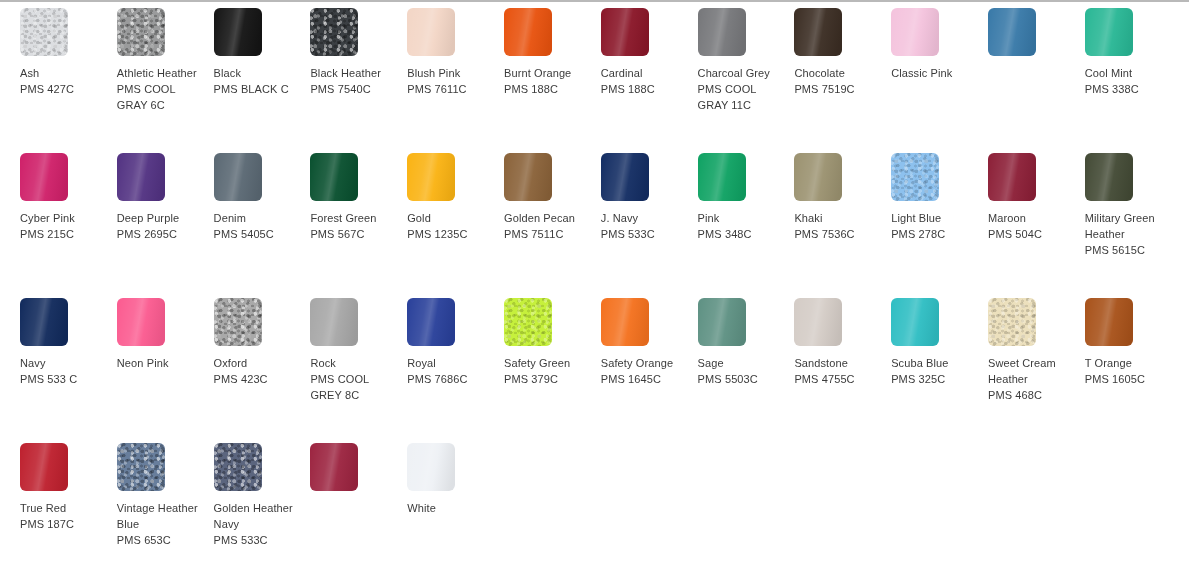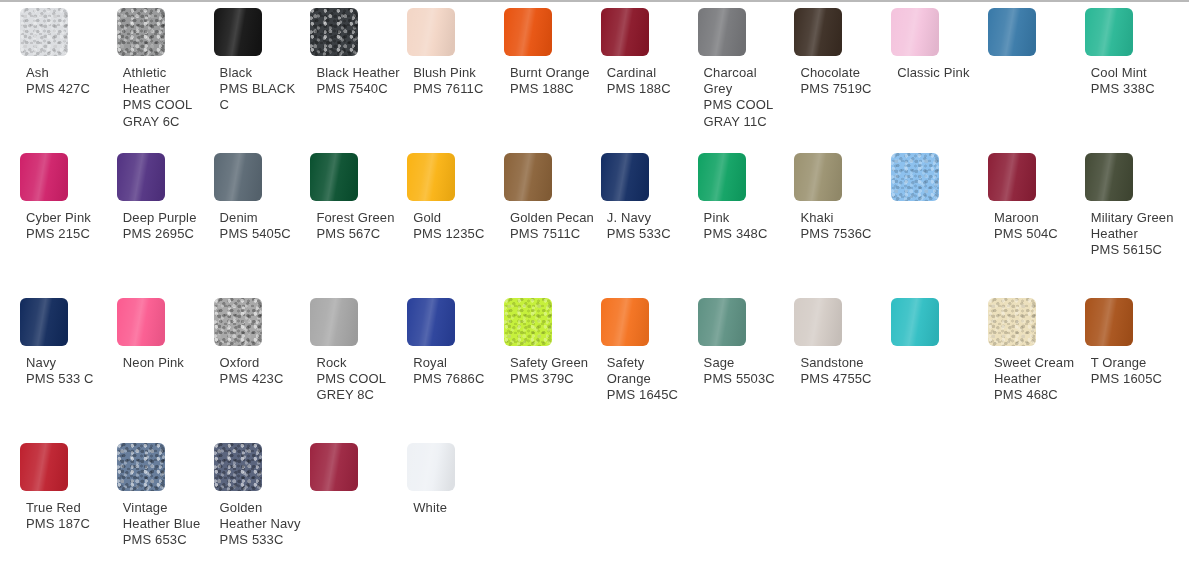--- a/index.html
+++ b/index.html
@@ -68,26 +68,25 @@
   }
   .swatch-chip.sheen .tex {
     background-image: linear-gradient(100deg,
       rgba(255,255,255,0) 0%,
       rgba(255,255,255,.10) 34%,
       rgba(255,255,255,.20) 46%,
       rgba(255,255,255,.04) 58%,
       rgba(0,0,0,.07) 92%);
   }
   .swatch-label {
-    font-size: 13px;
+    font-size: 11px;
     line-height: 16.2px;
     color: #3b3b3b;
     letter-spacing: .01em;
     word-wrap: break-word;
-    margin-left: 6px;
   }
   .swatch-name, .swatch-pms { display: block; }
 </style>
 </head>
 <body>
 
 <div id="top-rule"></div>
 
 <div id="swatch-grid">
     <div class="swatch-cell">
@@ -272,20 +271,24 @@
       </div>
       <div class="swatch-label">
         <span class="swatch-name">Khaki</span>
         <span class="swatch-pms">PMS 7536C</span>
       </div>
     </div>
     <div class="swatch-cell">
       <div class="swatch-chip heather" style="background: rgb(141, 193, 238);">
         <div class="tex" style="opacity: 0.55;"></div>
       </div>
+      <div class="swatch-label">
+        <span class="swatch-name">Light Blue</span>
+        <span class="swatch-pms">PMS 278C</span>
+      </div>
     </div>
     <div class="swatch-cell">
       <div class="swatch-chip sheen" style="background: rgb(140, 31, 55);">
         <div class="tex"></div>
       </div>
       <div class="swatch-label">
         <span class="swatch-name">Maroon</span>
         <span class="swatch-pms">PMS 504C</span>
       </div>
     </div>
@@ -375,20 +378,24 @@
         <div class="tex"></div>
       </div>
       <div class="swatch-label">
         <span class="swatch-name">Sandstone</span>
         <span class="swatch-pms">PMS 4755C</span>
       </div>
     </div>
     <div class="swatch-cell">
       <div class="swatch-chip sheen" style="background: rgb(47, 190, 195);">
         <div class="tex"></div>
+      </div>
+      <div class="swatch-label">
+        <span class="swatch-name">Scuba Blue</span>
+        <span class="swatch-pms">PMS 325C</span>
       </div>
     </div>
     <div class="swatch-cell">
       <div class="swatch-chip heather" style="background: rgb(236, 224, 189);">
         <div class="tex" style="opacity: 0.55;"></div>
       </div>
       <div class="swatch-label">
         <span class="swatch-name">Sweet Cream Heather</span>
         <span class="swatch-pms">PMS 468C</span>
       </div>

